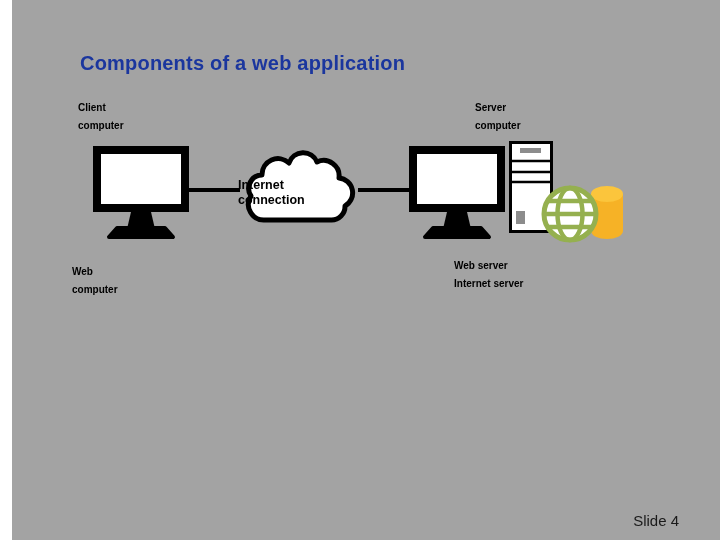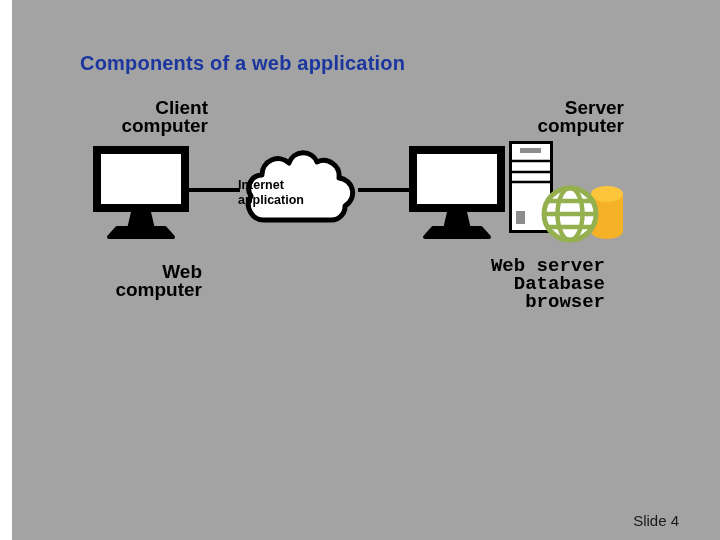--- a/index.html
+++ b/index.html
@@ -6,26 +6,26 @@
   .slide{
     position:relative;width:720px;height:540px;background:#a3a3a3;
     font-family:"Liberation Sans", sans-serif;overflow:hidden;margin-left:12px;
   }
   .abs{position:absolute;}
   .title{
     left:68px;top:52px;width:560px;
     font-size:20px;font-weight:700;color:#1B369E;letter-spacing:0.2px;
   }
   .node-label{
-    font-size:19px;font-weight:700;color:#000;text-align:right;line-height:18px;
+    font-size:10px;font-weight:700;color:#000;text-align:left;line-height:18px;
   }
   .lbl-client-top{left:66px;top:99px;width:130px;}
-  .lbl-server-top{left:482px;top:99px;width:130px;}
+  .lbl-server-top{left:463px;top:99px;width:130px;}
   .lbl-client-bot{left:60px;top:263px;width:130px;}
-  .lbl-server-bot{left:433px;top:257px;width:160px;font-family:Liberation Mono, monospace;}
+  .lbl-server-bot{left:442px;top:257px;width:160px;}
   .cloud-wrap{left:226px;top:143px;width:122px;height:86px;}
   .cloud-text{
     left:226px;top:178px;width:122px;
     font-size:12.5px;font-weight:700;color:#000;line-height:15px;
   }
   .connector{height:4px;background:#000;top:188px;}
   .conn-left{left:172px;width:56px;}
   .conn-right{left:346px;width:53px;}
   .monitor-client{left:79px;top:146px;}
   .monitor-server{left:395px;top:146px;}
@@ -72,21 +72,21 @@
              A 13.5 13.5 0 0 1 24 32
              A 16 16 0 0 1 51 20
              A 15 15 0 0 1 79 19
              A 15.5 15.5 0 0 1 101 35
              A 15 15 0 0 1 107 63
              A 13.5 13.5 0 0 1 93 77
              Z" fill="#ffffff" stroke="#000" stroke-width="5" stroke-linejoin="round"></path>
   </svg>
   <div class="abs cloud-text">
     <span>Internet</span><br>
-    <span>application</span>
+    <span>connection</span>
   </div>
 
   <svg class="abs monitor-server" width="100" height="96" viewBox="0 0 100 96">
     <rect x="6" y="4" width="88" height="58" fill="#ffffff" stroke="#000" stroke-width="8"></rect>
     <path d="M40 66 L60 66 L64 83 L36 83 Z" fill="#000"></path>
     <path d="M26 82 L74 82 L82 91 L18 91 Z" fill="#000" stroke="#000" stroke-width="4" stroke-linejoin="round"></path>
   </svg>
 
   <svg class="abs tower" width="44" height="92" viewBox="0 0 44 92">
     <rect x="1.5" y="1.5" width="41" height="89" fill="#ffffff" stroke="#000" stroke-width="3"></rect>
@@ -109,18 +109,18 @@
     <line x1="8" y1="17" x2="52" y2="17" stroke-width="4.5" stroke="#95B04F"></line>
     <line x1="8" y1="43" x2="52" y2="43" stroke-width="4.5" stroke="#95B04F"></line>
   </svg>
 
   <div class="abs node-label lbl-client-bot">
     <span>Web</span><br>
     <span>computer</span>
   </div>
   <div class="abs node-label lbl-server-bot">
     <span>Web server</span><br>
-    <span>Database browser</span>
+    <span>Internet server</span>
   </div>
 
   <div class="abs footer-right">Slide 4</div>
 
 </div>
 
 </body></html>

